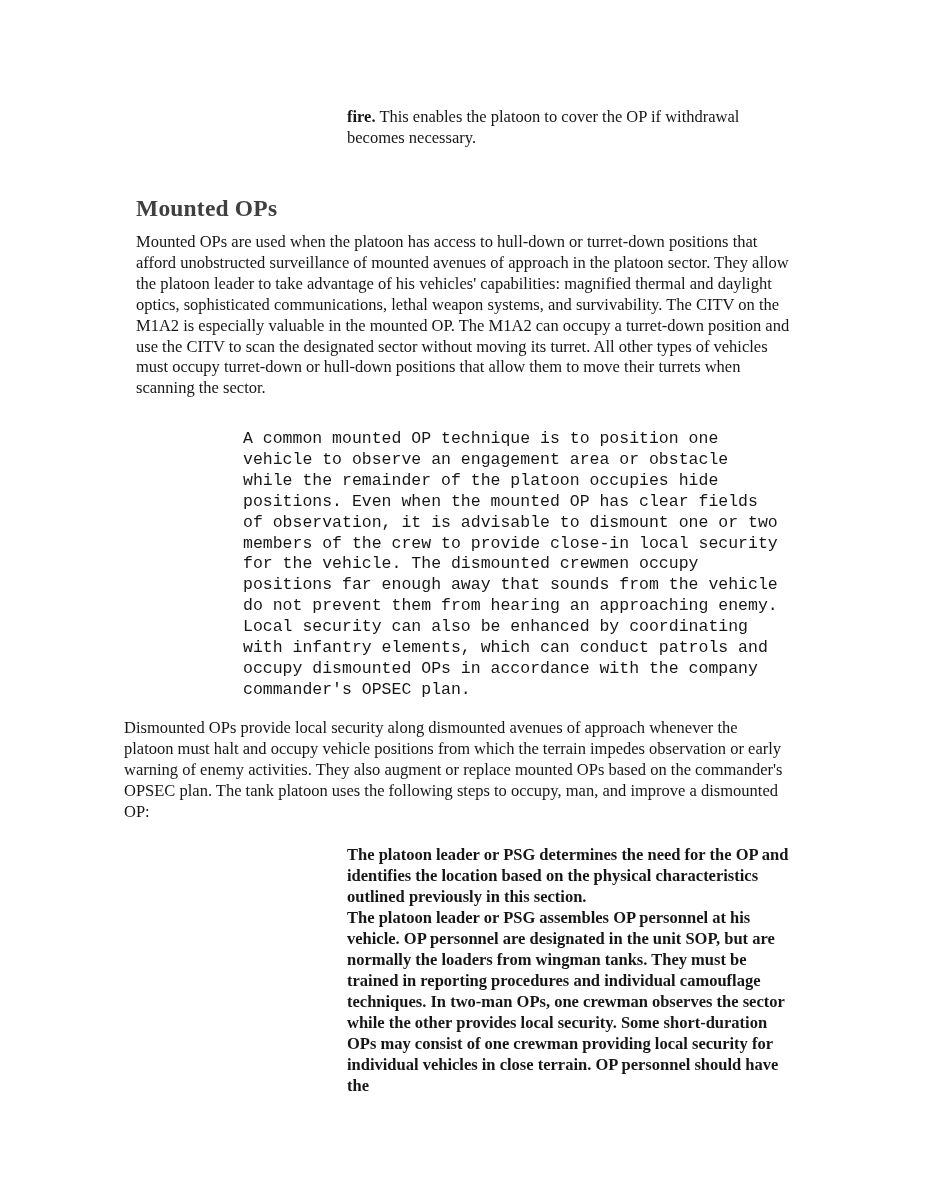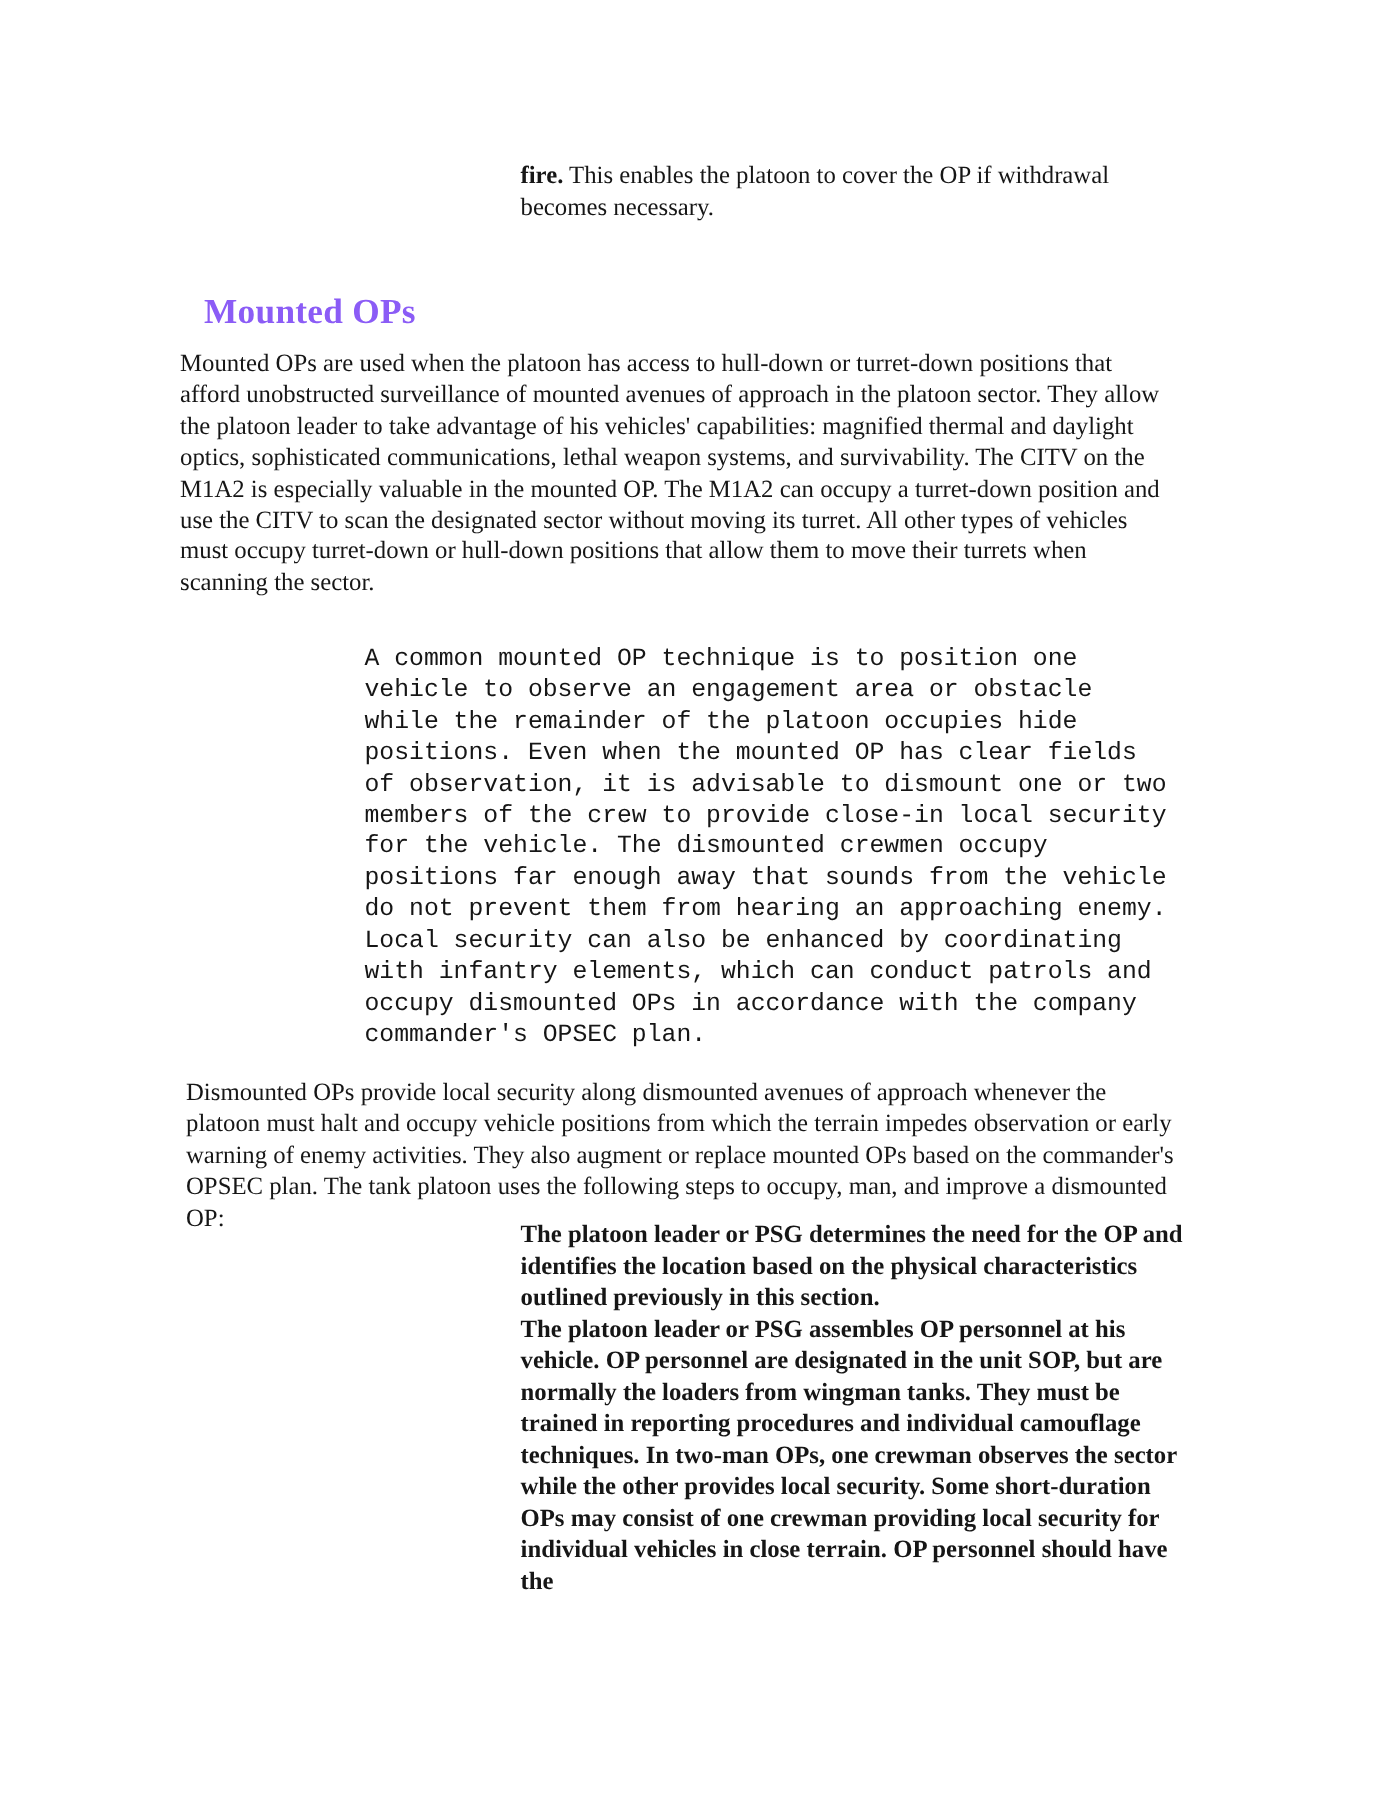--- a/index.html
+++ b/index.html
@@ -29,44 +29,44 @@
     width: 447px;
   }
   .note .lead {
     font-weight: bold;
   }
   .heading {
     position: absolute;
     left: 136px;
     font-size: 23.5px;
     font-weight: bold;
-    color: #8b5cf6;
+    color: #404040;
     letter-spacing: 0.2px;
   }
   .heading-mounted   { top: 179px; }
   .heading-dismounted{ top: 664px; }
   .para-mounted {
-    left: 120px;
+    left: 136px;
     top: 232px;
     width: 659px;
   }
   .para-technique {
     left: 243px;
     top: 429px;
     width: 538px;
     font-family: Liberation Mono, monospace;
   }
   .para-dismounted {
     left: 124px;
     top: 718px;
     width: 659px;
   }
   .steps {
     left: 347px;
-    top: 812px;
+    top: 844px;
     width: 448px;
     font-weight: bold;
     line-height: 21px;
   }
   .steps p {
     margin: 0;
     padding: 0;
   }
   p { margin: 0; }
 </style>

